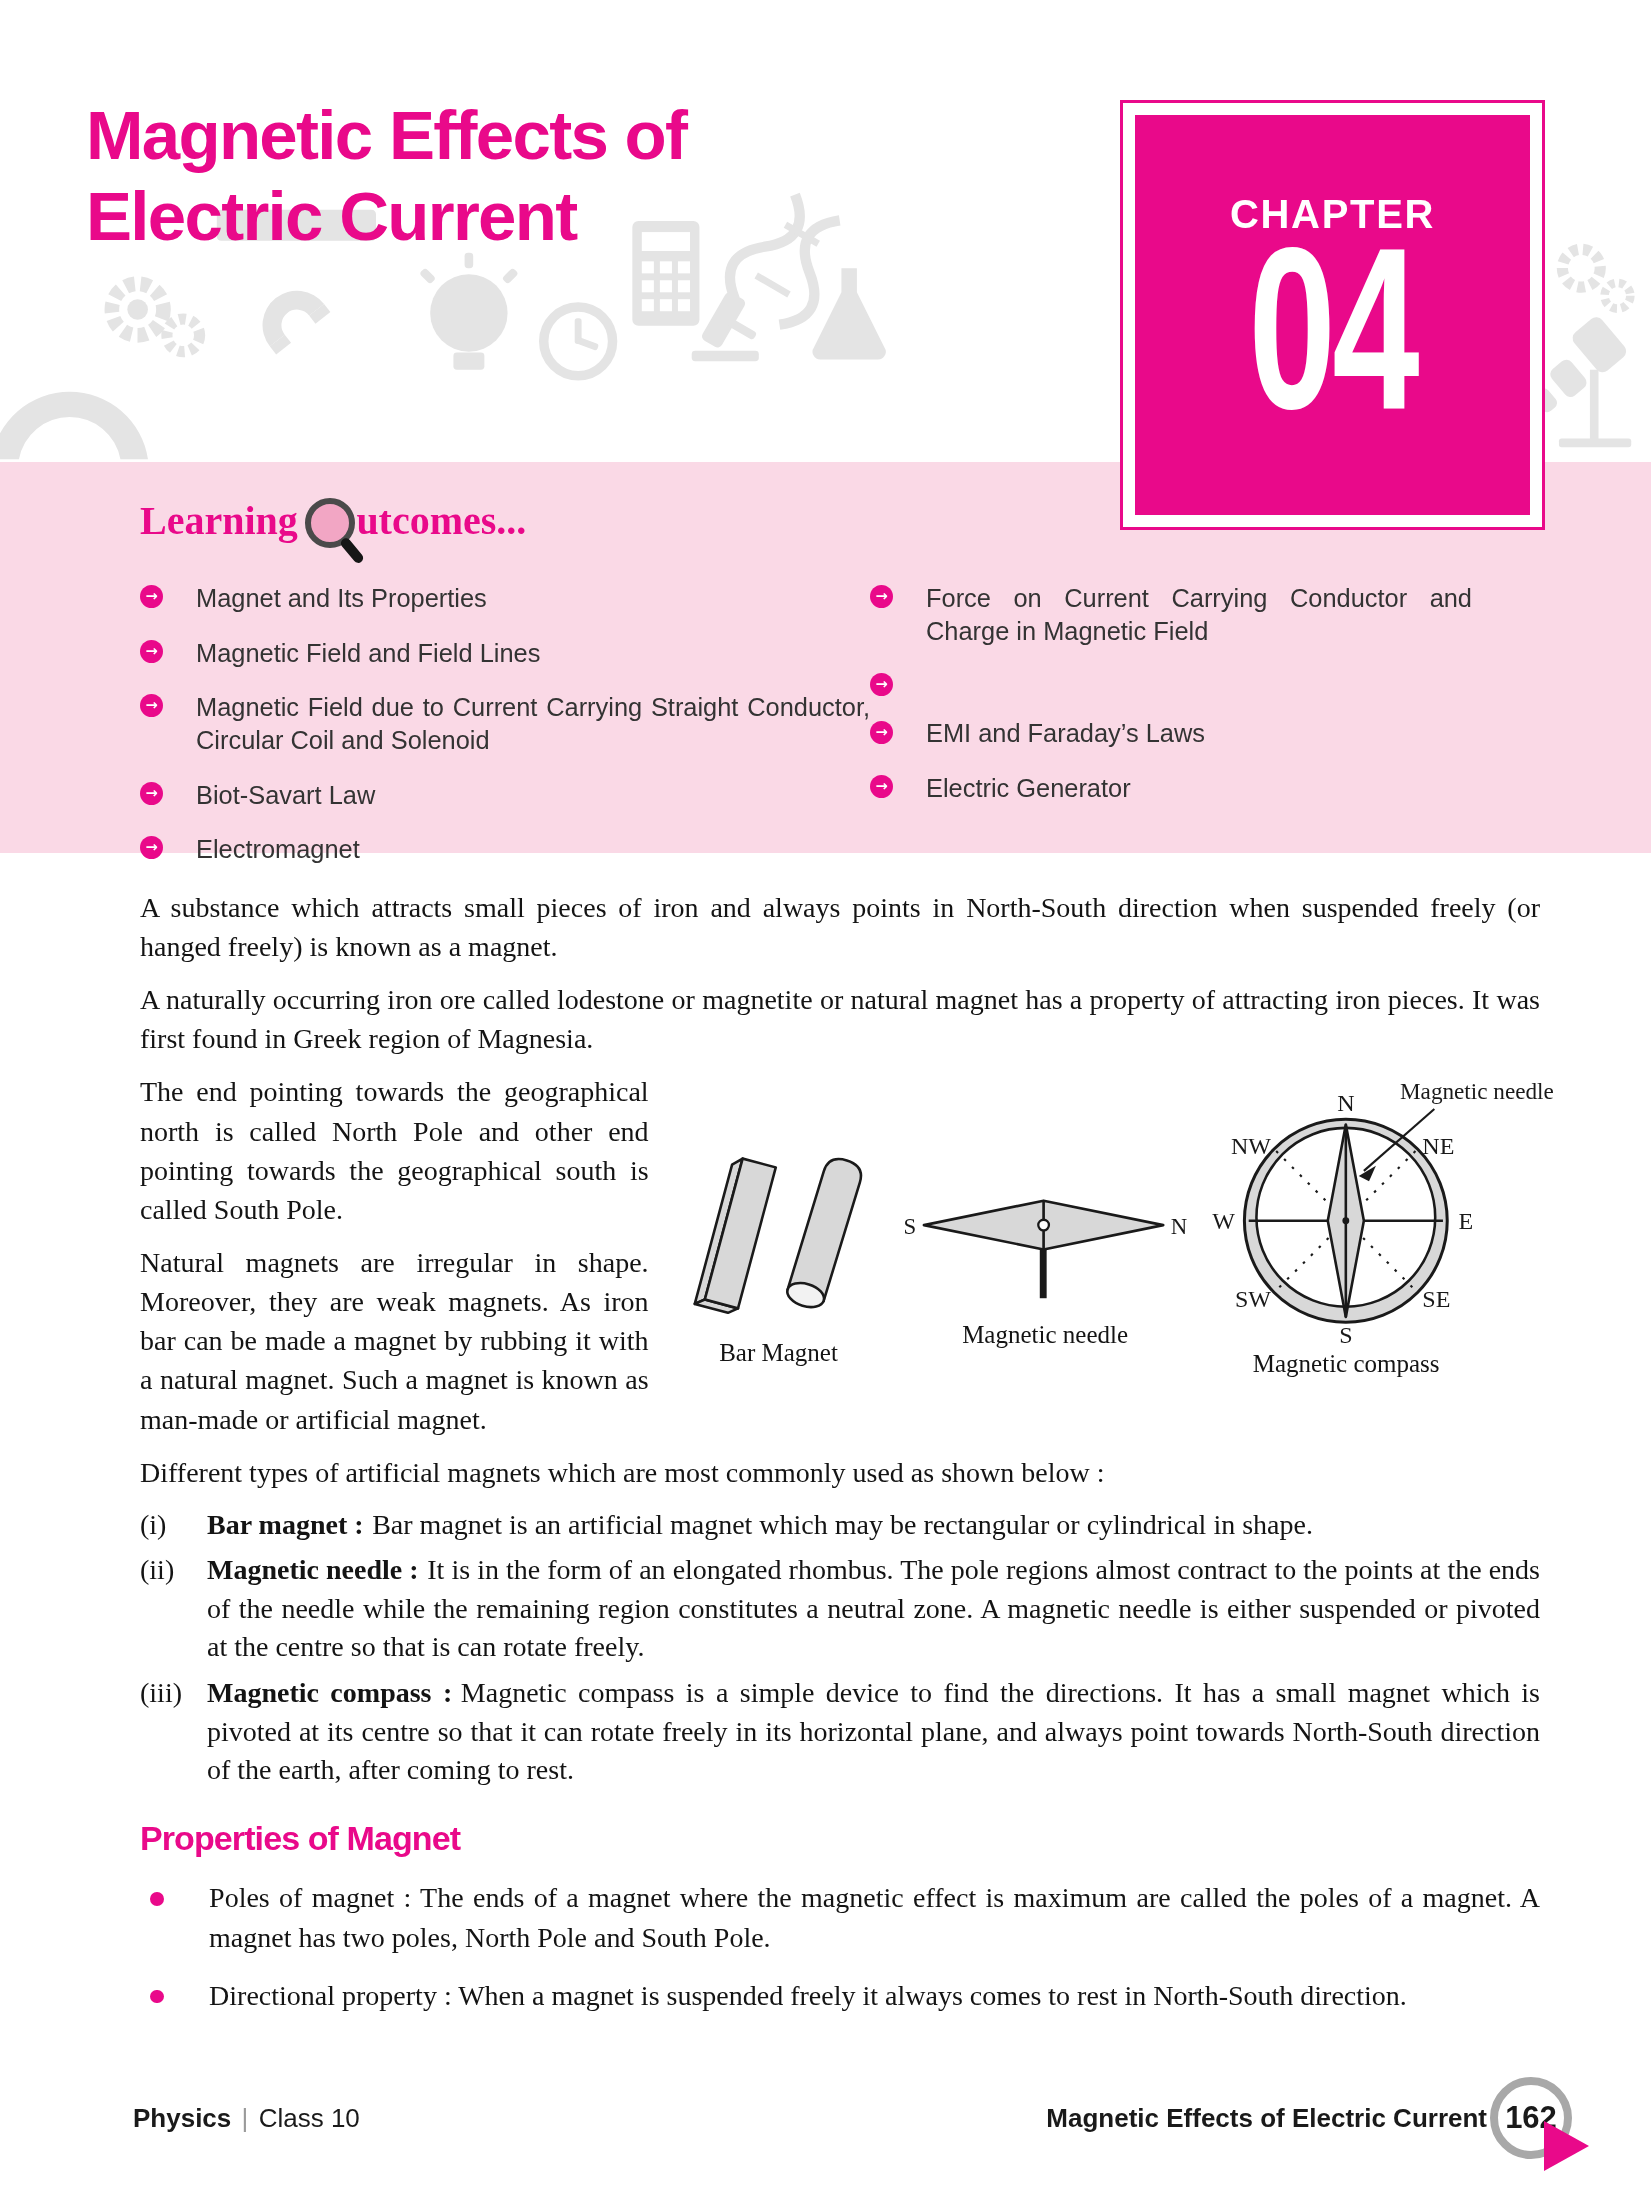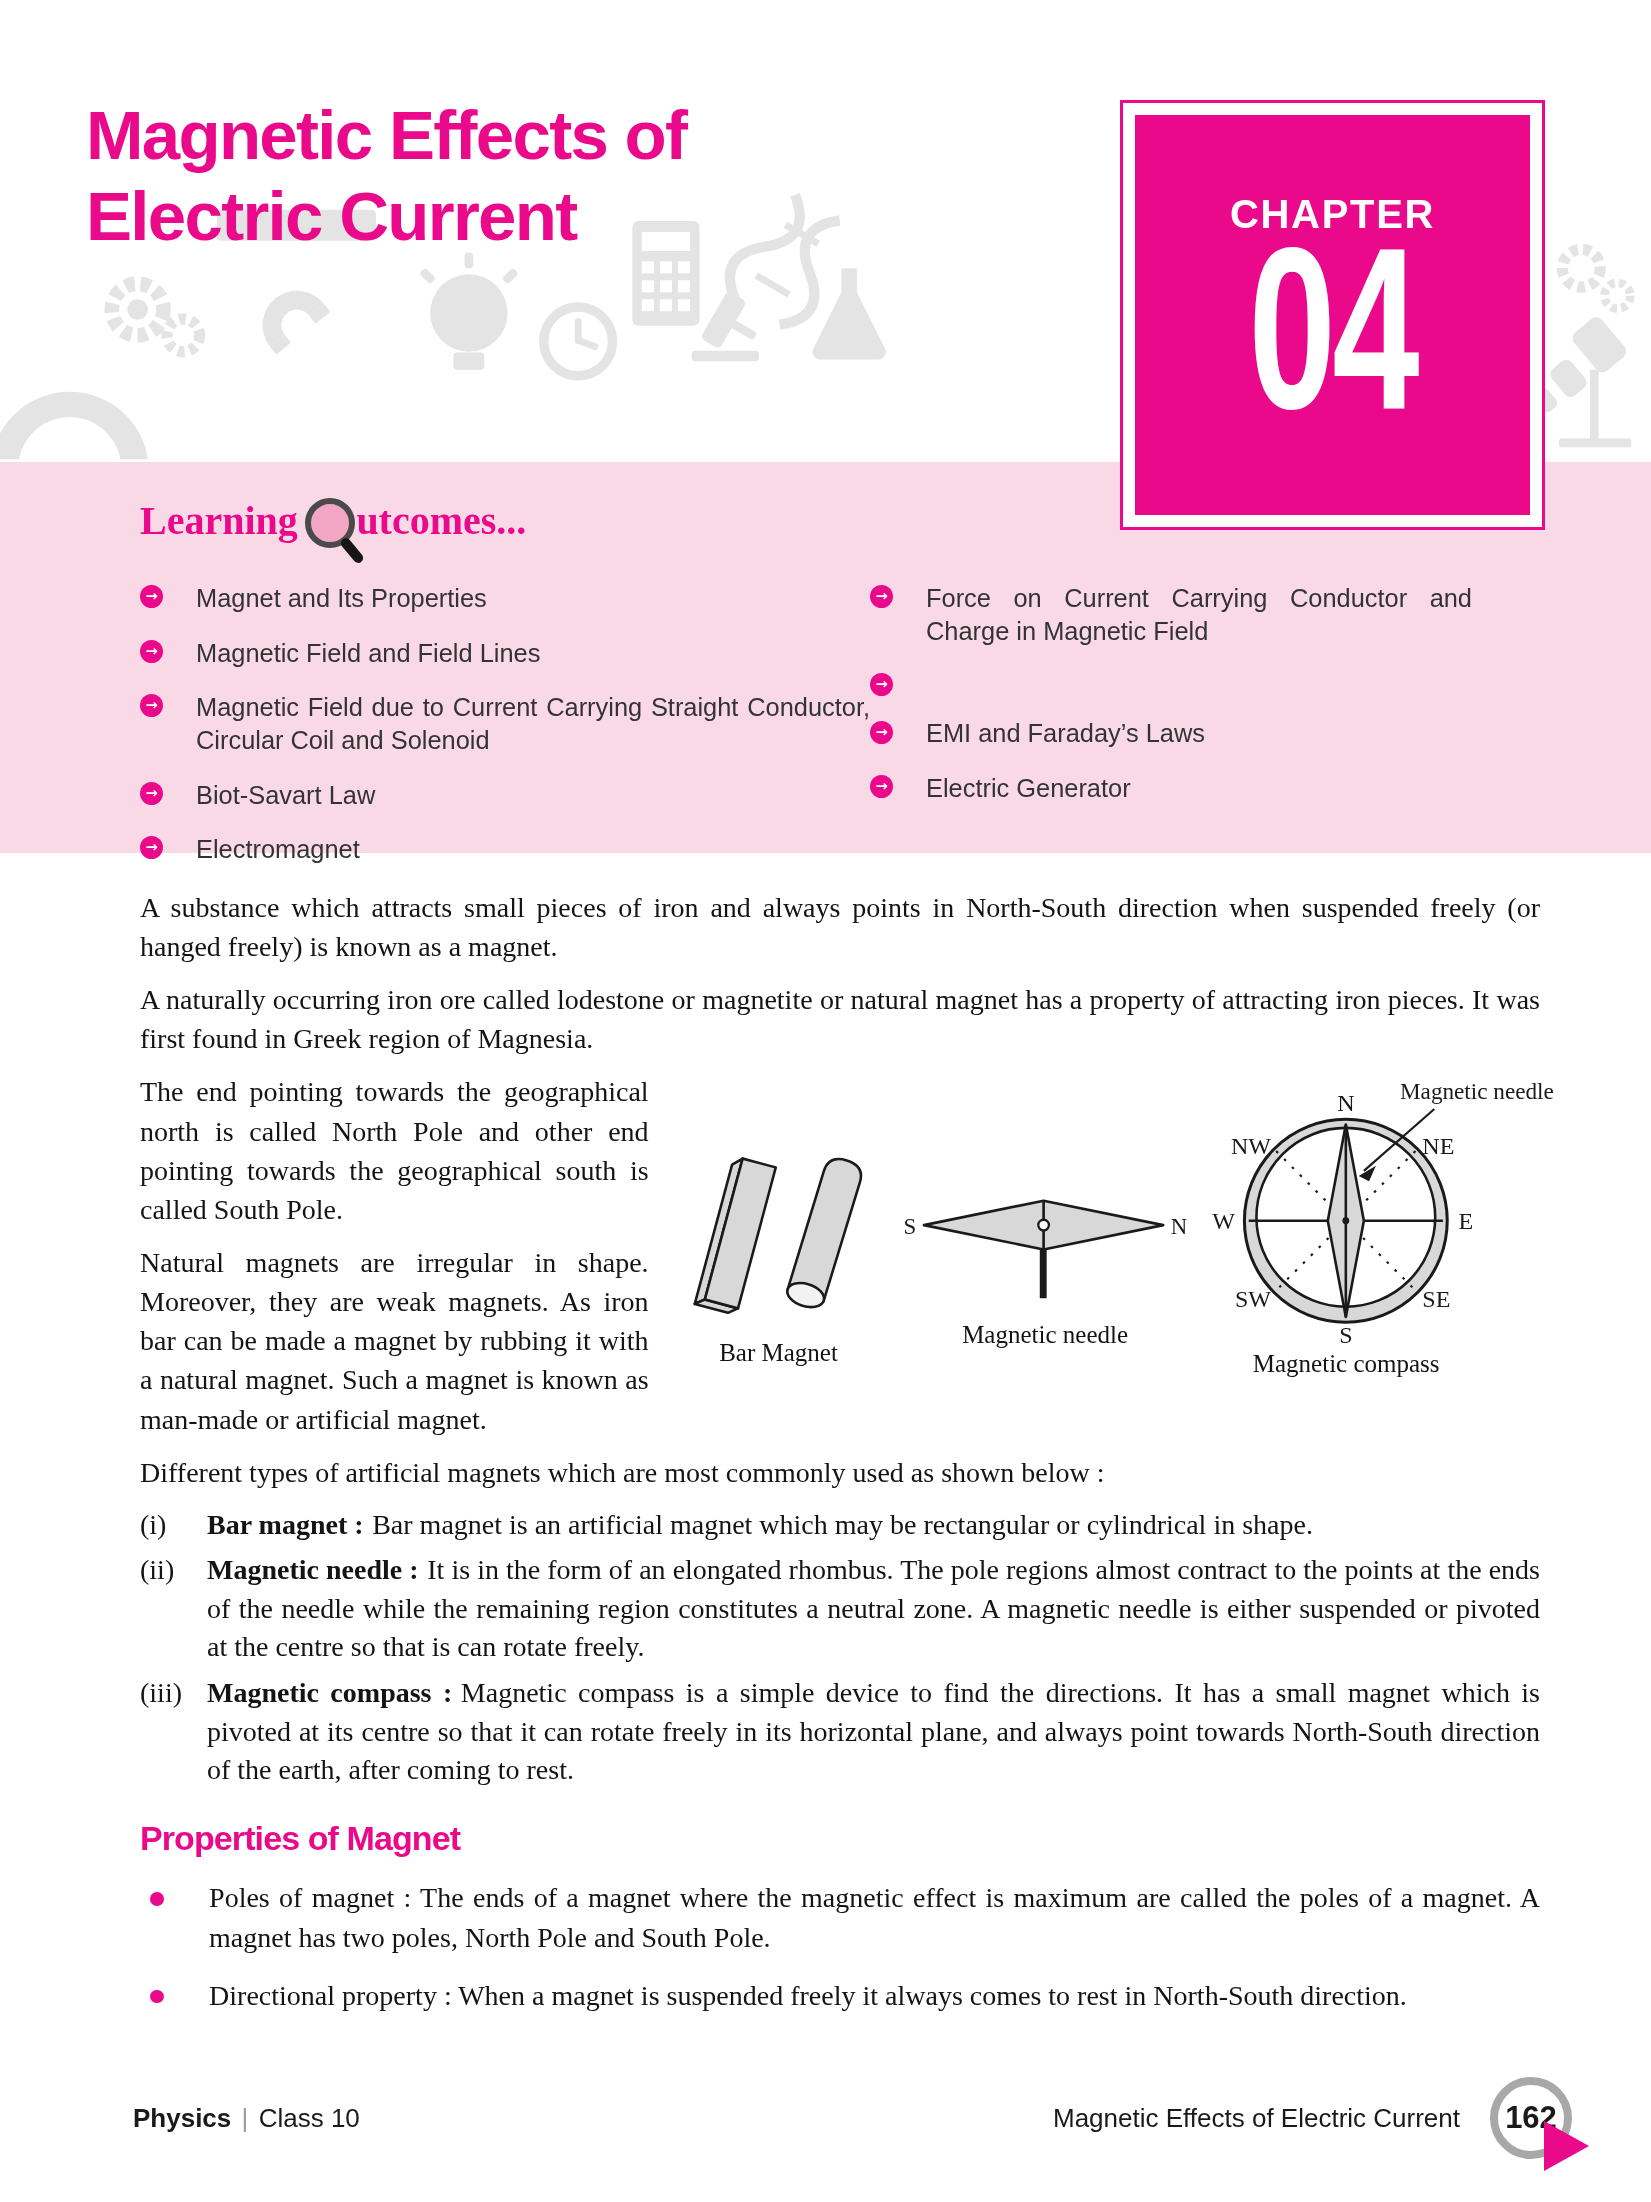--- a/index.html
+++ b/index.html
@@ -63,21 +63,21 @@
   .propitem{display:flex;margin-bottom:19px;}
   .propdot{flex-shrink:0;width:13.8px;height:13.8px;border-radius:50%;margin:13.8px 45px 0 10.3px;}
   .proptext{flex:1;font-size:28px;line-height:1.4;text-align:justify;}
 
   
   .footer{position:absolute;left:133px;right:79px;top:2075px;height:86px;z-index:1;
           display:flex;align-items:center;font-family:"Liberation Sans",sans-serif;font-size:26px;color:#1a1a1a;}
   .f-subject{font-weight:bold;}
   .f-div{color:#9a9a9a;margin:0 10.3px;font-weight:normal;}
   .f-right{margin-left:auto;display:flex;align-items:center;}
-  .f-chapter{margin-right:30px;}
+  .f-chapter{margin-right:3px;font-weight:bold;}
   .pagebadge{position:relative;width:82px;height:82px;}
   .pagering{width:82px;height:82px;box-sizing:border-box;border:8.6px solid #a8a8a8;border-radius:50%;
             display:flex;align-items:center;justify-content:center;background:#fff;
             font-weight:bold;font-size:31px;color:#1a1a1a;}
   .pagetri{position:absolute;width:0;height:0;right:-17px;bottom:-12px;
            border-top:25px solid transparent;border-bottom:25px solid transparent;}
   svg text{font-family:"Liberation Serif",serif;fill:#1a1a1a;}
 </style>
 </head>
 <body>

